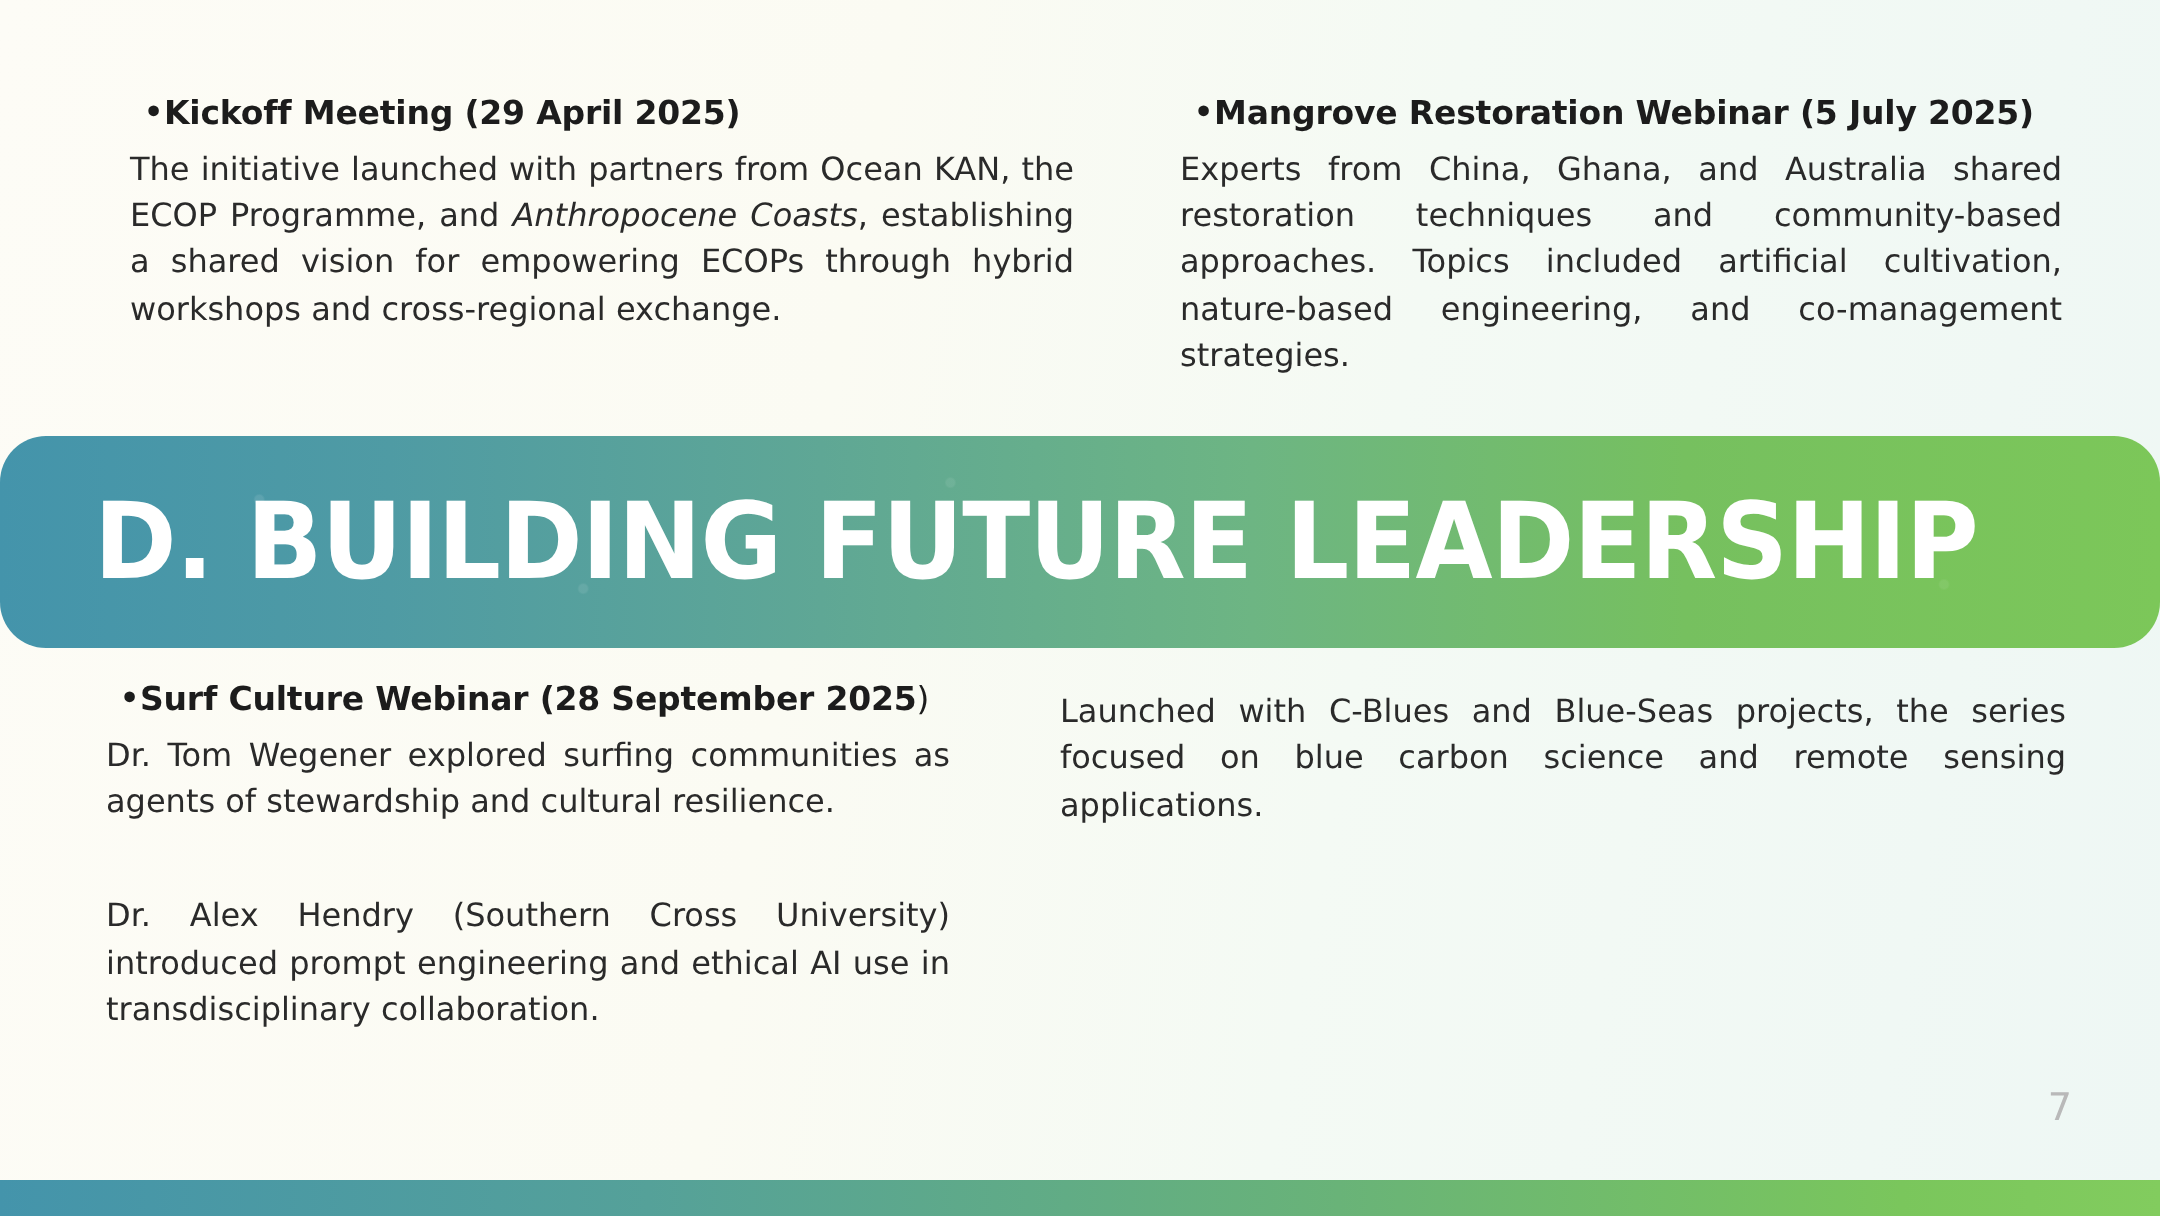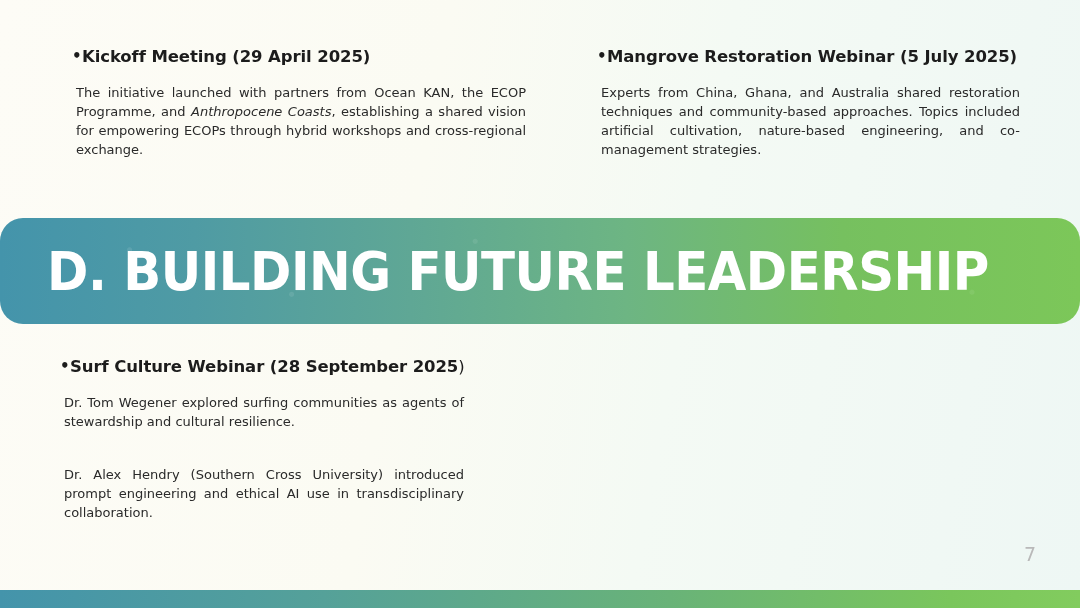--- a/index.html
+++ b/index.html
@@ -27,21 +27,21 @@
     left: 0;
     top: 0;
     width: 1080px;
     height: 218px;
     display: flex;
     box-sizing: border-box;
   }
   .region-bottom {
     position: absolute;
     left: 0;
-    top: 324px;
+    top: 307px;
     width: 1080px;
     height: 266px;
     display: flex;
     box-sizing: border-box;
   }
 
   .col {
     box-sizing: border-box;
   }
   .col-top-left  { width: 560px; padding: 46px 18px 0 60px; }
@@ -70,25 +70,25 @@
     padding-left: 12px;
     box-sizing: border-box;
     font-size: 15px;
     vertical-align: 1px;
   }
   .heading .tail { font-weight: normal; }
 
   .body {
     font-family: "DejaVu Sans", sans-serif;
     font-weight: normal;
-    font-size: 13px;
+    font-size: 16px;
     line-height: 1.46;
     color: #2a2a2a;
     text-align: justify;
-    margin: 16px;
+    margin: 5px;
   }
   .body.lastline-left { text-align-last: left; }
   .body em { font-style: italic; }
 
   
   .banner {
     position: absolute;
     left: 0;
     top: 218px;
     width: 1080px;
@@ -183,20 +183,21 @@
         <p class="heading"><span class="bullet">•</span><span>Surf Culture Webinar (28 September 2025</span><span class="tail">)</span></p>
         <p class="body lastline-left">Dr. Tom Wegener explored surfing communities as agents of stewardship and cultural resilience.</p>
       </div>
       <div class="block" style="margin-top:34px;">
         <p class="body lastline-left">Dr. Alex Hendry (Southern Cross University) introduced prompt engineering and ethical AI use in transdisciplinary collaboration.</p>
       </div>
     </div>
 
     <div class="col col-bot-right">
       <div class="block">
+        <p class="body lastline-left">Launched with C-Blues and Blue-Seas projects, the series focused on blue carbon science and remote sensing applications.</p>
       </div>
     </div>
 
   </div>
 
   <div class="page-number">7</div>
 
   <div class="footer-band"></div>
 
 </div>

